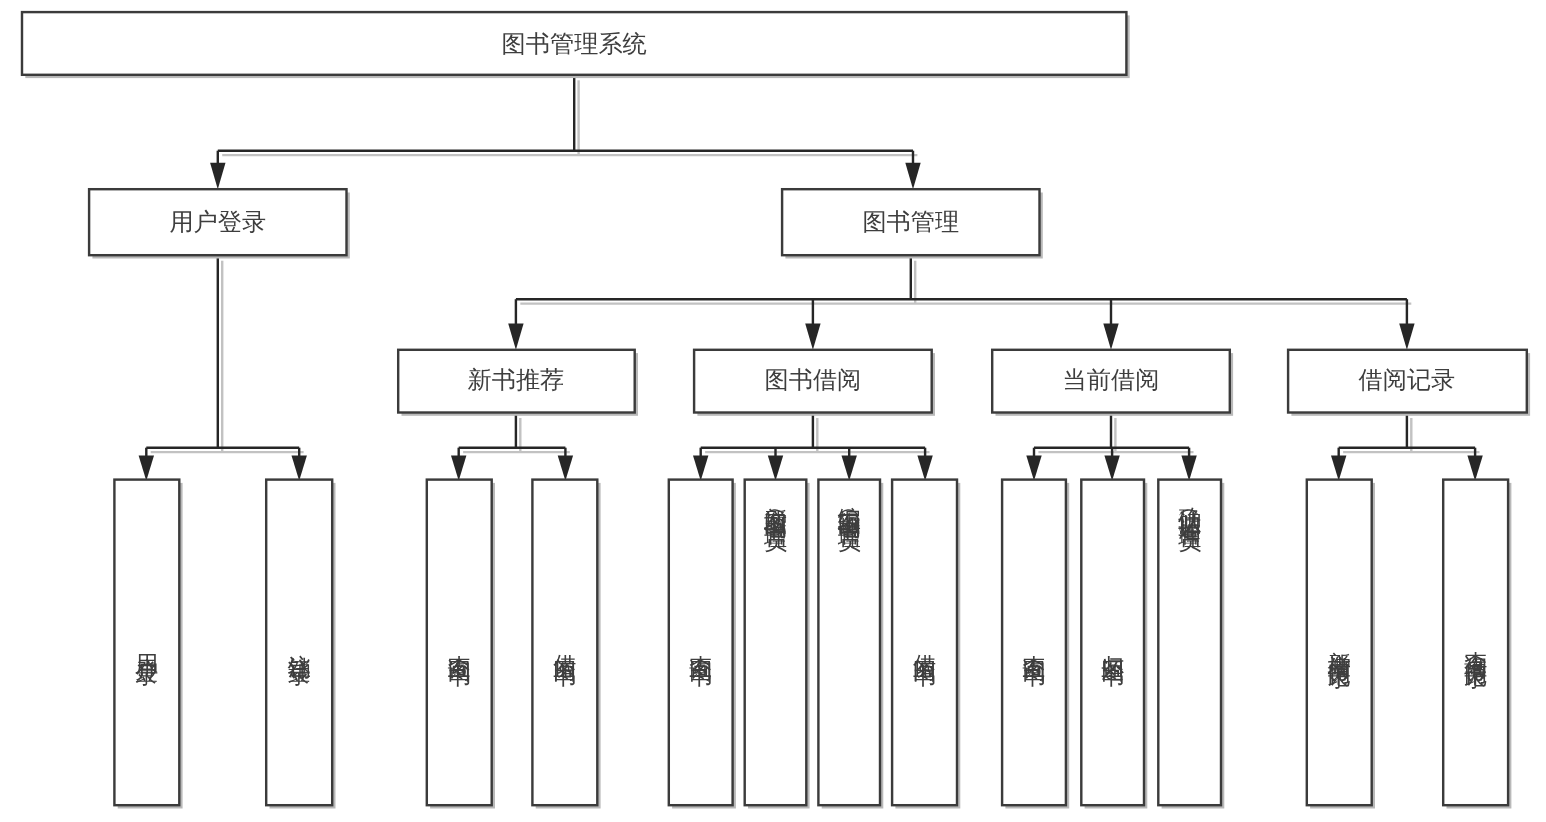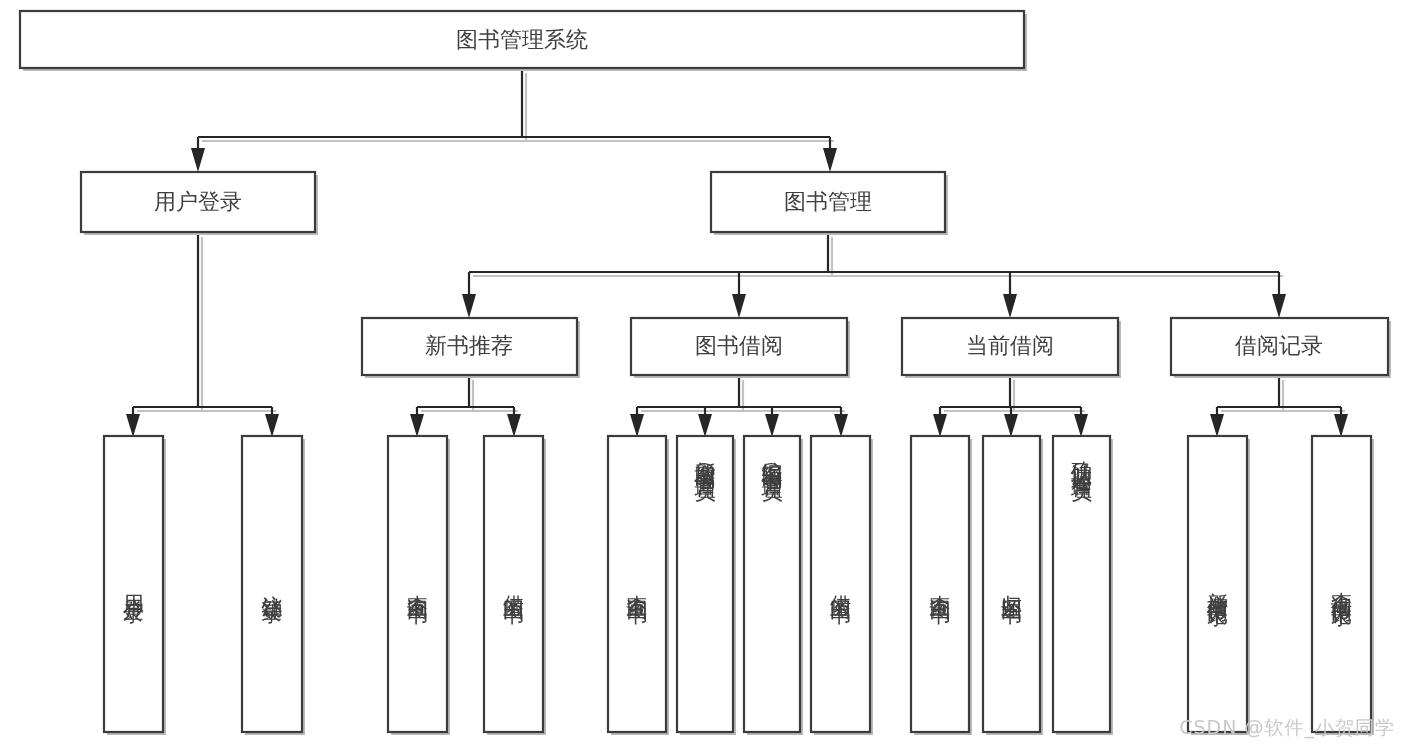--- a/index.html
+++ b/index.html
@@ -322,14 +322,13 @@
     <span class="leaf-label-text" style="margin-top:8px;">确认归还（管理员）</span>
   </div>
 
   <div class="leaf-label-box" style="left:1188px; top:436px; width:59px; height:296px;">
     <span class="leaf-label-text">新增借阅记录</span>
   </div>
   <div class="leaf-label-box" style="left:1312px; top:436px; width:59px; height:296px;">
     <span class="leaf-label-text">查询借阅记录</span>
   </div>
 
-  <div class="watermark">CSDN @软件_小贺同学</div>
 </div>
 
 </body></html>

